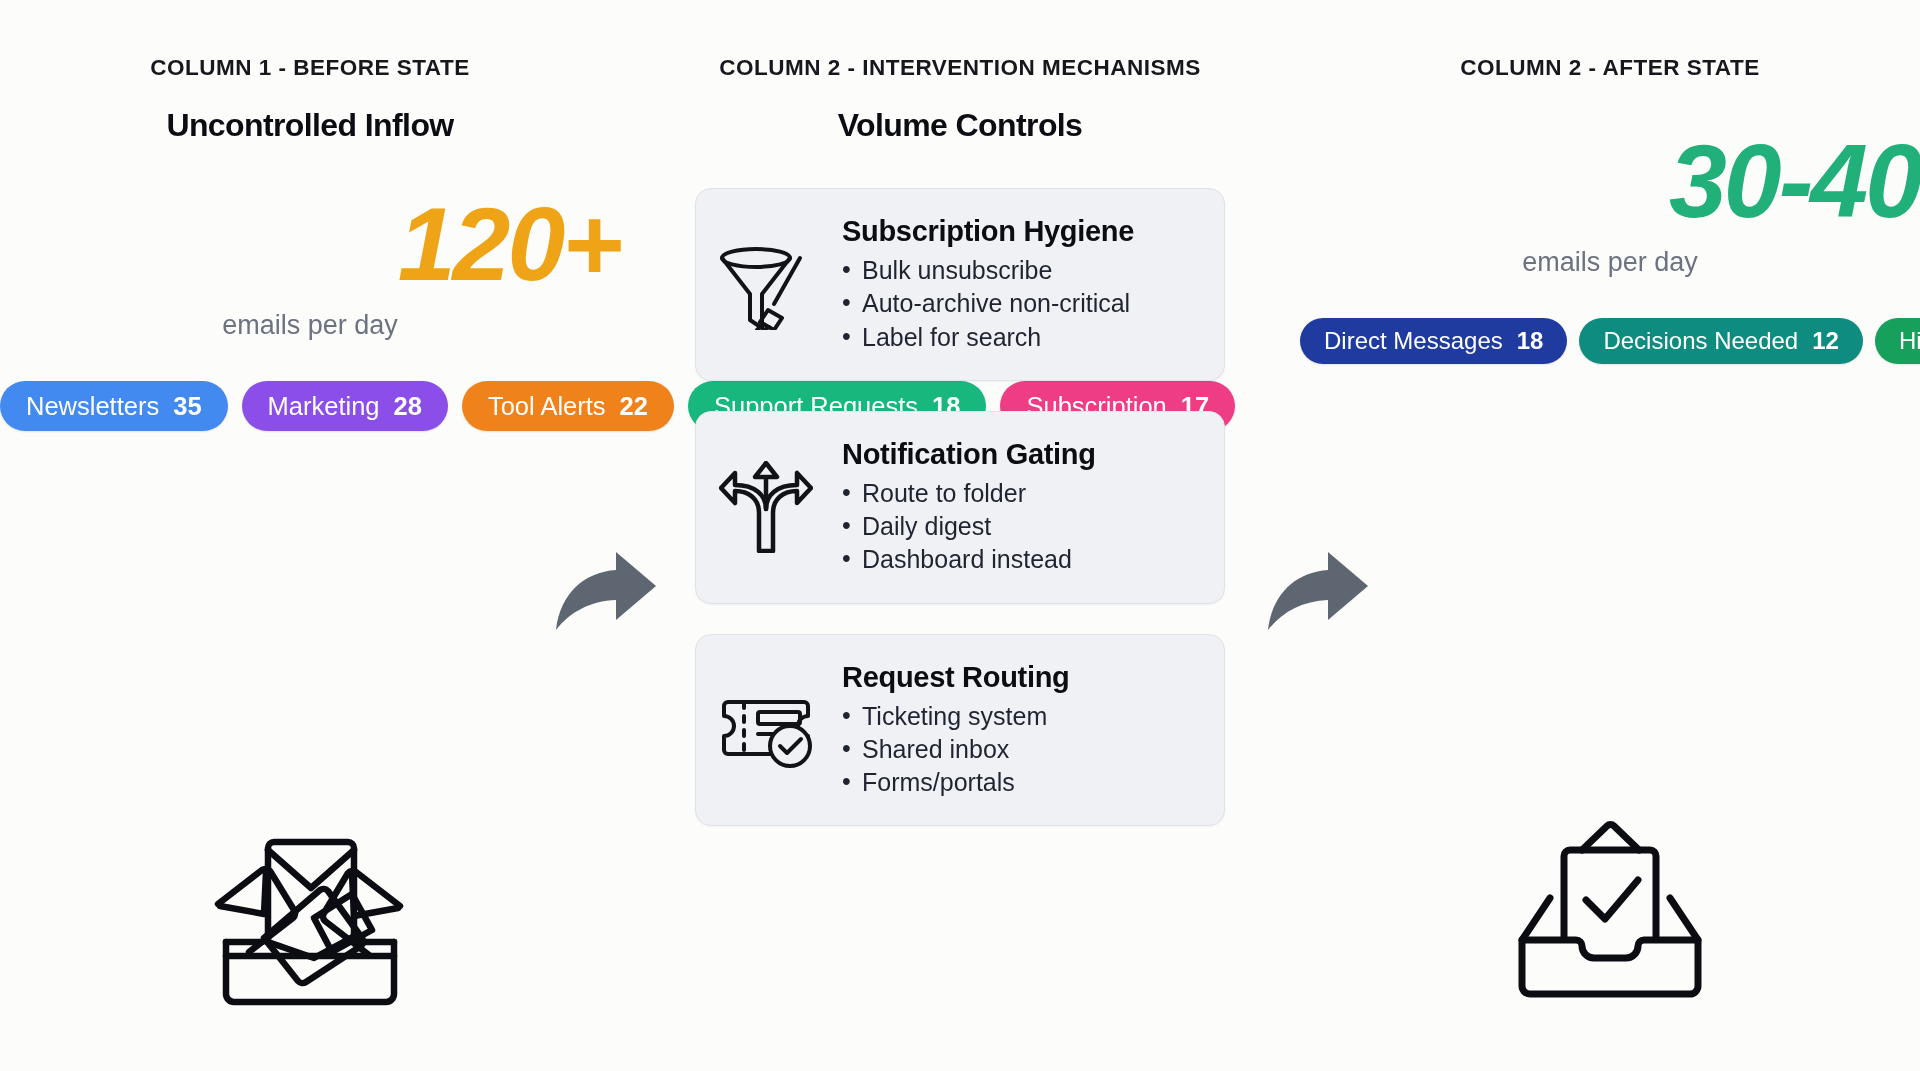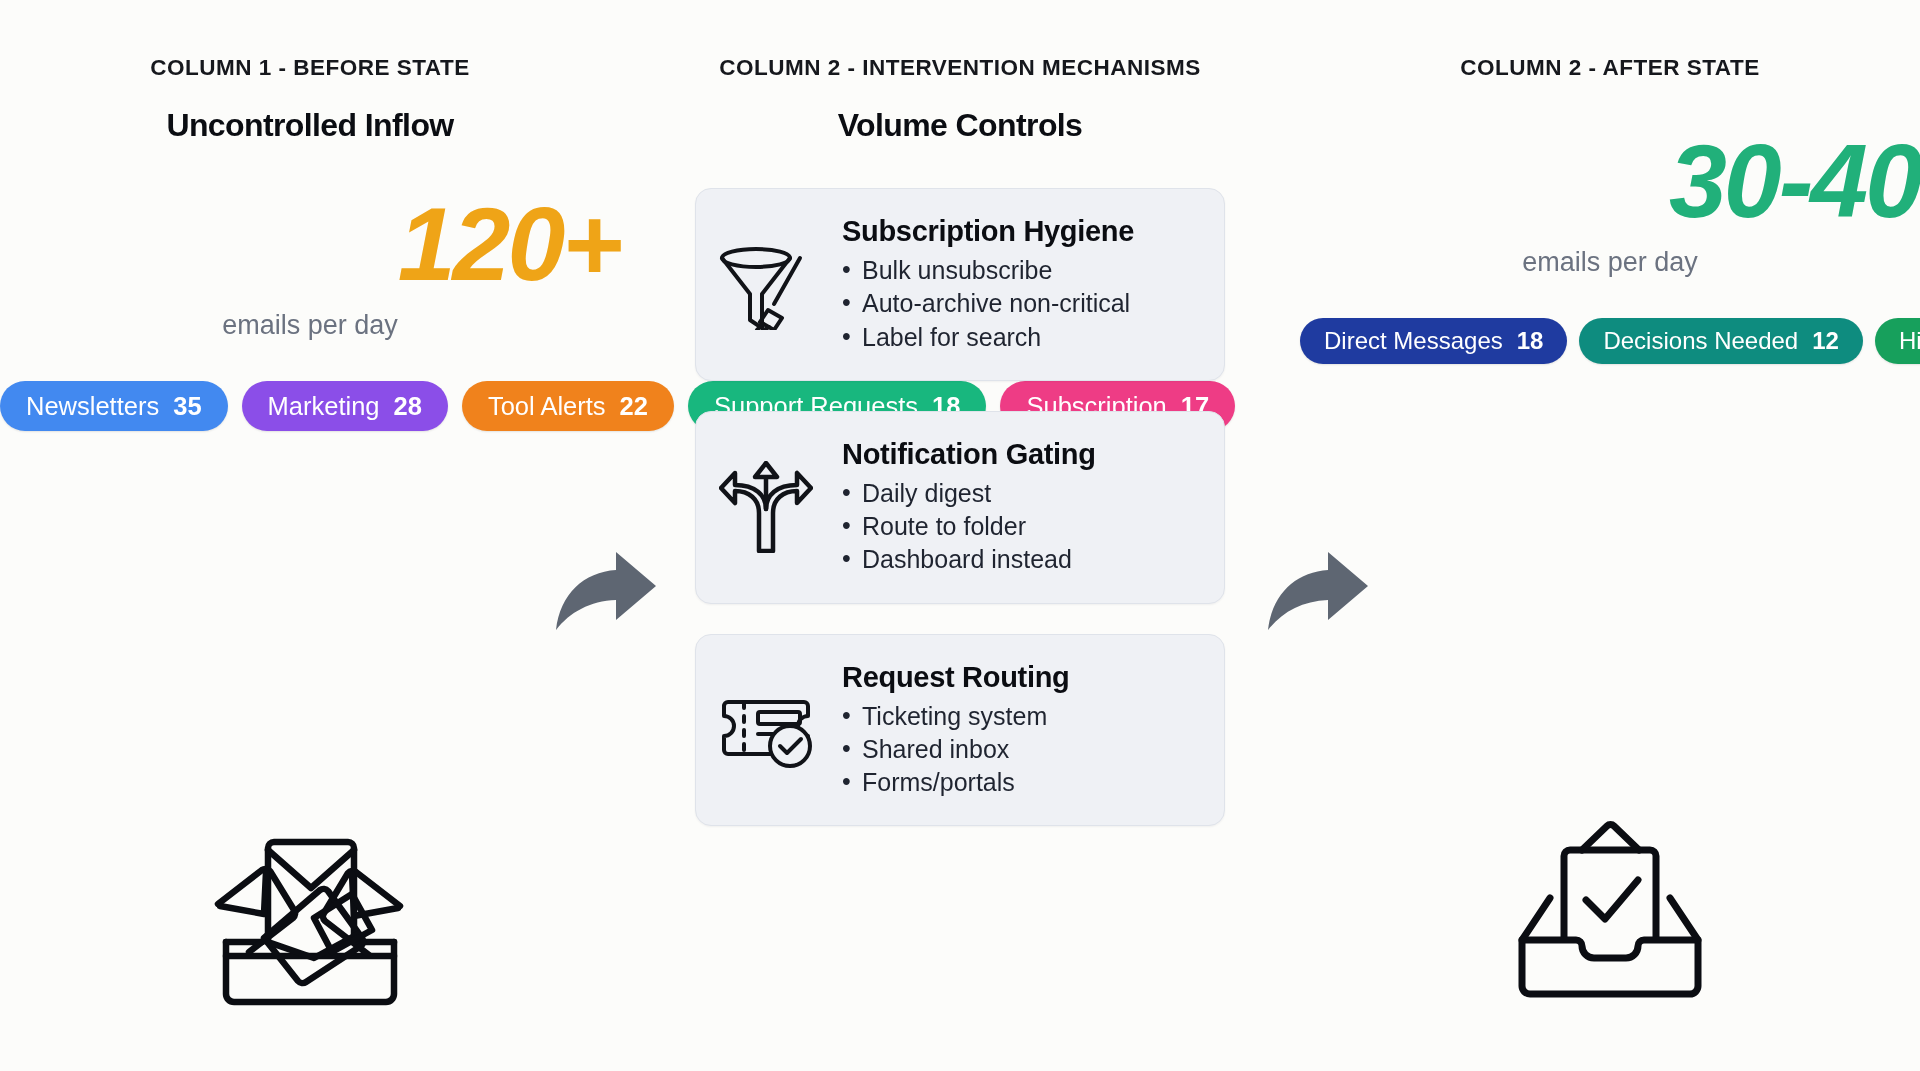--- a/index.html
+++ b/index.html
@@ -183,22 +183,22 @@
           <svg width="94" height="92" viewBox="0 0 94 92" fill="none" stroke="#111318" stroke-width="4.5" stroke-linejoin="round" stroke-linecap="round">
             <path d="M40 90 L54 90 L54 52 C54 38 64 30 78 30 L78 42 L92 27 L78 12 L78 24
                      C58 24 47 34 47 48 C47 34 36 24 16 24 L16 12 L2 27 L16 42 L16 30
                      C30 30 40 38 40 52 Z"></path>
             <path d="M47 48 L47 16 L36 16 L47 2 L58 16 L47 16"></path>
           </svg>
         </div>
         <div class="card-body">
           <div class="card-title">Notification Gating</div>
           <ul class="card-list">
+            <li>Route to folder</li>
             <li>Daily digest</li>
-            <li>Route to folder</li>
             <li>Dashboard instead</li>
           </ul>
         </div>
       </div>
 
       <div class="card">
         <div class="card-ico">
           <svg width="100" height="84" viewBox="0 0 100 84" fill="none" stroke="#111318" stroke-width="4" stroke-linejoin="round" stroke-linecap="round">
             <path d="M8 18 a4 4 0 0 1 4 -4 L88 14 a4 4 0 0 1 4 4 L92 28
                      a10 10 0 0 0 0 20 L92 50"></path>

